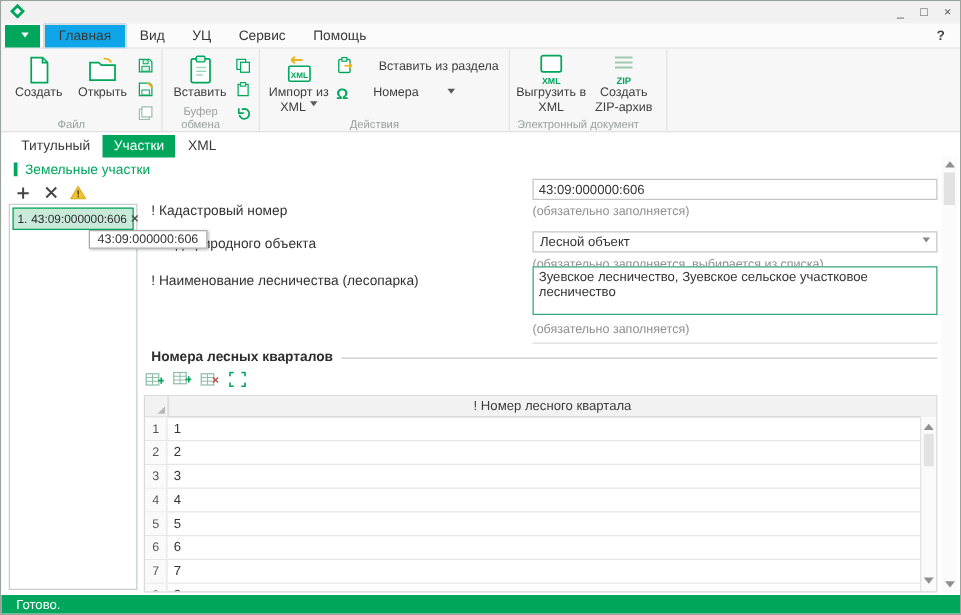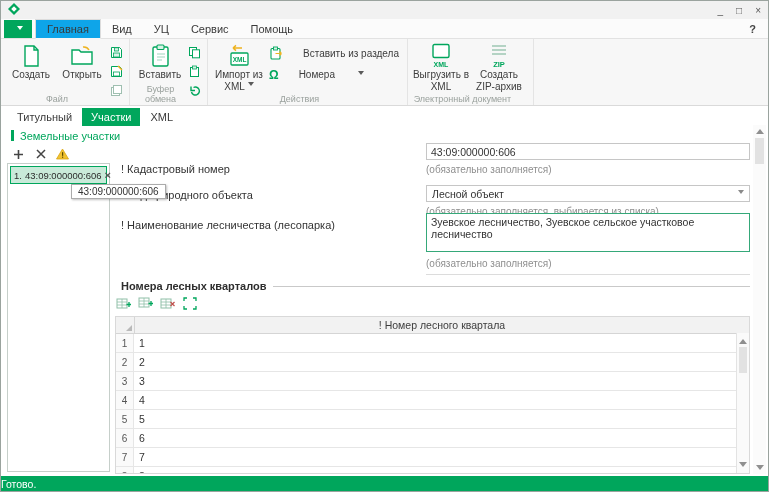--- a/index.html
+++ b/index.html
@@ -69,21 +69,21 @@
   .td-val{flex:1;display:flex;align-items:center;padding-left:5px;font-size:10.5px;color:#333}
   .tscroll{position:absolute;right:0;top:16px;bottom:0;width:13px;background:#fafafa;border-left:1px solid #e3e3e3;display:flex;flex-direction:column;box-sizing:border-box}
   .sb-arrow{height:13px;display:flex;align-items:center;justify-content:center}
   .sb-thumb{height:26px;background:#e2e2e2;margin:1px 2px}
   .sb-spacer{flex:1}
   .tri-up{width:0;height:0;border:4px solid transparent;border-bottom:5px solid #8f8f8f;margin-bottom:3px}
   .tri-down{width:0;height:0;border:4px solid transparent;border-top:5px solid #8f8f8f;margin-top:3px}
   .vscroll{position:absolute;right:2px;top:124px;bottom:17px;width:13px;background:#fbfbfb;display:flex;flex-direction:column;align-items:center}
   .vscroll .sb-thumb{width:9px}
   
-  .statusbar{position:absolute;left:0;right:0;bottom:0;height:15px;background:#00a65c;color:#fff;display:flex;align-items:center;padding-left:0;font-size:10.5px}
+  .statusbar{position:absolute;left:0;right:0;bottom:0;height:15px;background:#00a65c;color:#fff;display:flex;align-items:center;padding-left:12px;font-size:10.5px}
 </style>
 </head>
 <body>
 
 <div class="window">
 
   <div class="titlebar">
     <span><svg width="12" height="12">
           <path d="M6 0L12 6 6 12 0 6z" fill="#00a65c"></path>
           <path d="M6 3.2L8.8 6 6 8.8 3.2 6z" fill="#fff"></path>

